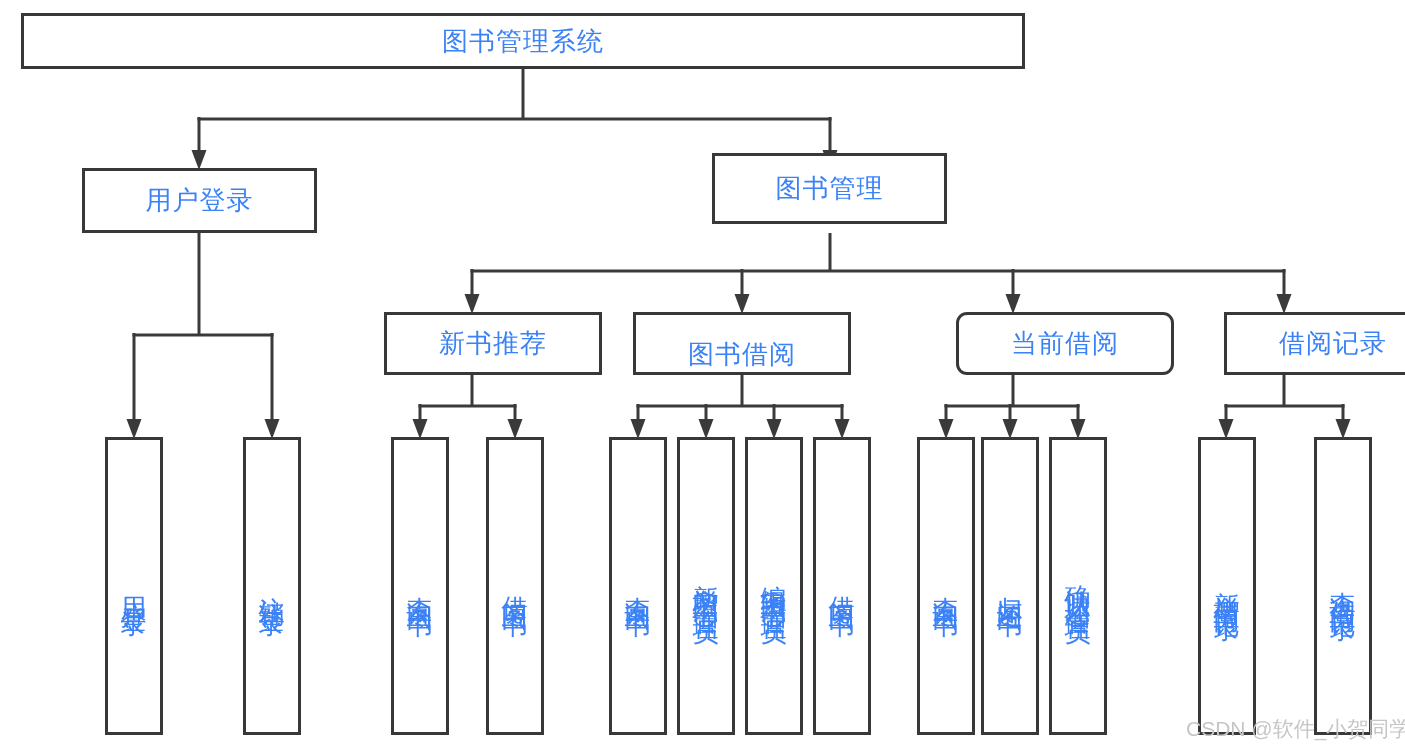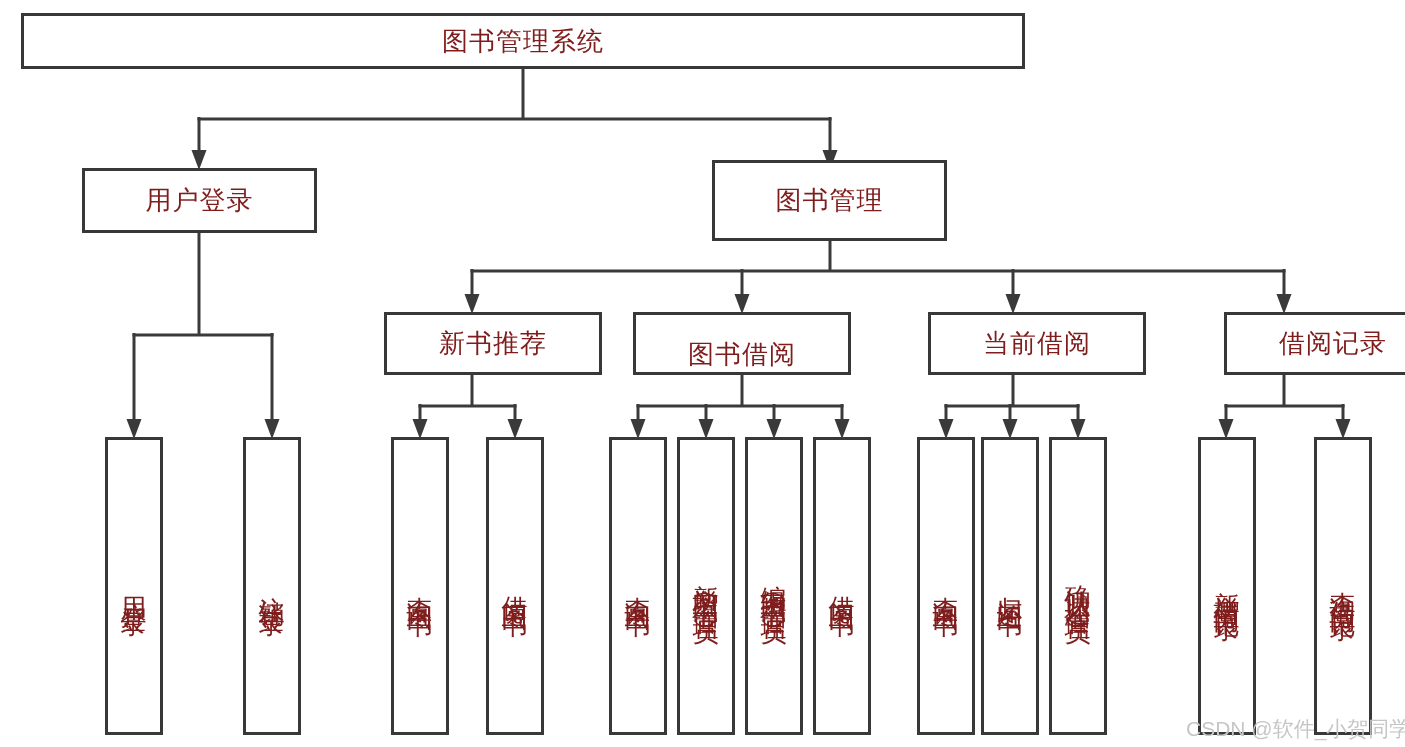--- a/index.html
+++ b/index.html
@@ -20,35 +20,35 @@
   .connectors line { stroke: #3a3a3a; stroke-width: 3; }
   .connectors polygon { fill: #3a3a3a; stroke: none; }
   .node {
     position: absolute;
     background: #ffffff;
     border: 3px solid #383838;
     box-sizing: border-box;
     display: flex;
     align-items: center;
     justify-content: center;
-    color: #7f1d1d;
+    color: #3b82f6;
     z-index: 2;
   }
   .h-label {
     font-size: 26px;
     letter-spacing: 1px;
     white-space: nowrap;
   }
   .node-root   { left: 21px;  top: 13px;  width: 1004px; height: 56px; }
   .node-l2a    { left: 82px;  top: 168px; width: 235px;  height: 65px; }
-  .node-l2b    { left: 712px; top: 160px; width: 235px;  height: 81px; }
+  .node-l2b    { left: 712px; top: 153px; width: 235px;  height: 71px; }
   .node-l3     { top: 312px;  width: 218px; height: 63px; }
   .node-l3a    { left: 384px; }
   .node-l3b    { left: 633px; align-items: flex-end; }
-  .node-l3c    { left: 928px; }
+  .node-l3c    { left: 956px; border-radius: 11px; }
   .node-l3d    { left: 1224px; }
   .leaf        { top: 437px;  width: 58px; height: 298px; }
   .leaf .v-label {
     writing-mode: vertical-rl;
     text-orientation: mixed;
     font-size: 26px;
     letter-spacing: 5px;
     line-height: 1;
     white-space: nowrap;
   }

